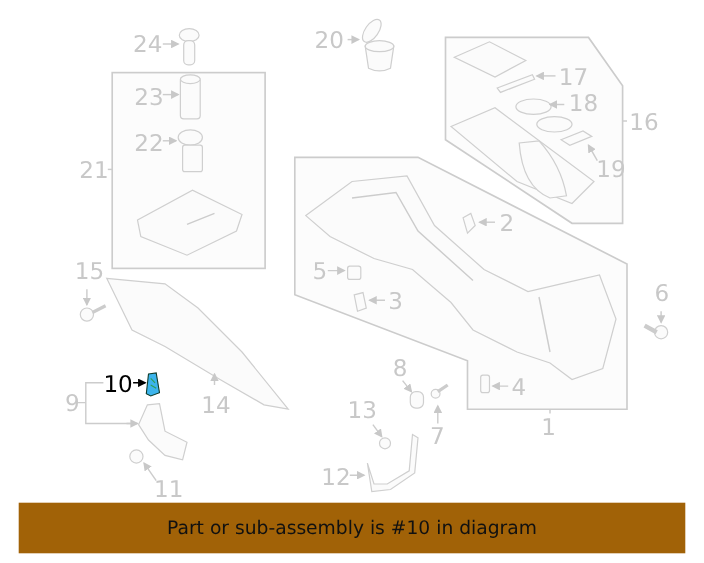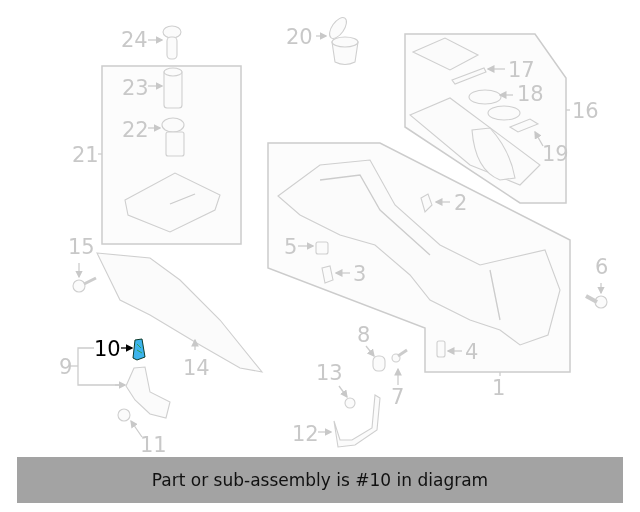--- a/index.html
+++ b/index.html
@@ -3,21 +3,21 @@
 <meta charset="utf-8">
 <style>
   html, body { margin:0; padding:0; background:#ffffff; }
   body { width:640px; height:512px; position:relative; overflow:hidden; font-family:"DejaVu Sans", sans-serif; }
   #diagram { position:absolute; left:0; top:0; width:640px; height:456px; }
   .lbl { font-family:"DejaVu Sans", sans-serif; font-size:21px; fill:#c8c8c8; }
   .lbl-hi { font-family:"DejaVu Sans", sans-serif; font-size:21px; fill:#000000; }
   .ln { stroke:#cccccc; stroke-width:1.3; fill:none; }
   .pt { stroke:#cfcfcf; stroke-width:1.1; fill:#fbfbfb; }
   .box { stroke:#cccccc; stroke-width:1.5; fill:#fcfcfc; }
-  #banner { position:absolute; left:17px; top:457px; width:606px; height:46px; background:#a3a3a3;
+  #banner { position:absolute; left:17px; top:457px; width:606px; height:46px; background:#a16207;
             display:flex; flex-direction:column; align-items:center; justify-content:center;
             color:#111111; font-size:17px; line-height:21px; font-family:"DejaVu Sans", sans-serif; }
   #banner span { display:block; }
 </style>
 </head>
 <body>
 
 <svg id="diagram" viewBox="0 0 640 456" xmlns="http://www.w3.org/2000/svg">
   <defs>
     <marker id="ah" markerWidth="6" markerHeight="6" refX="5" refY="3" orient="auto">

